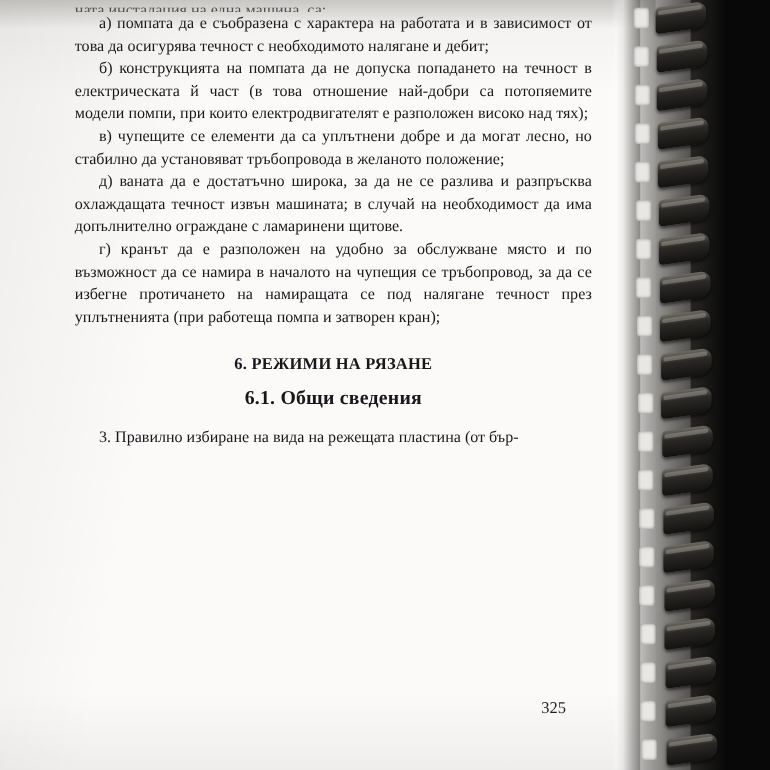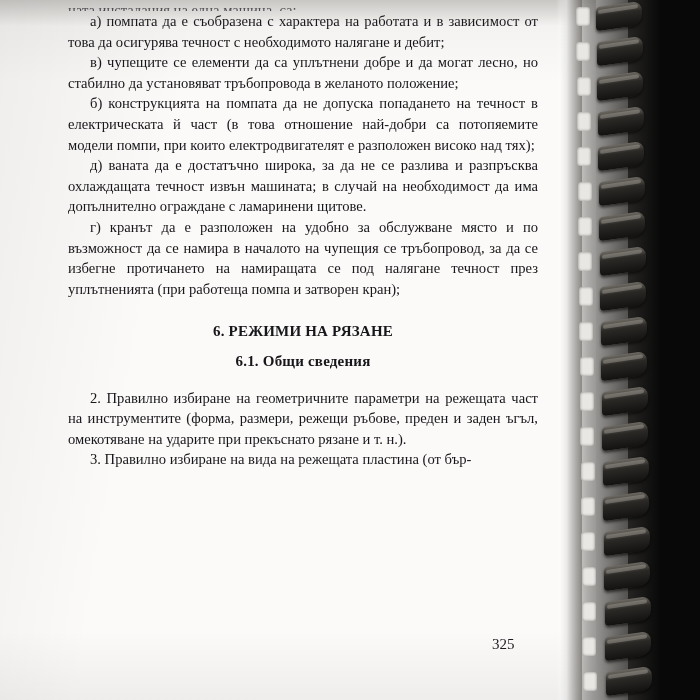--- a/index.html
+++ b/index.html
@@ -66,21 +66,21 @@
   }
   .heading {
     text-align: center;
     font-weight: bold;
     font-size: 15px;
     letter-spacing: .2px;
   }
   .subheading {
     text-align: center;
     font-weight: bold;
-    font-size: 15px;
+    font-size: 18px;
     letter-spacing: .2px;
   }
   .gap-s { height: 9px; }
   .gap-m { height: 16px; }
   .gap-l { height: 22px; }
   .page-num {
     position: absolute;
     left: 492px;
     top: 636px;
     font-size: 15px;
@@ -141,32 +141,31 @@
 </head>
 <body>
 
 <div id="page">
 
   <div class="paper"></div>
 
   <div class="text-col">
     <div class="cut-top">ната инсталация на една машина, са:</div>
     <p class="ind">а) помпата да е съобразена с характера на работата и в зависимост от това да осигурява течност с необходимото налягане и дебит;</p>
+    <p class="ind">б) конструкцията на помпата да не допуска попадането на течност в електрическата й част (в това отношение най-добри са потопяемите модели помпи, при които електродвигателят е разположен високо над тях);</p>
     <p class="ind">в) чупещите се елементи да са уплътнени добре и да могат лесно, но стабилно да установяват тръбопровода в желаното положение;</p>
-    <p class="ind">б) конструкцията на помпата да не допуска попадането на течност в електрическата й част (в това отношение най-добри са потопяемите модели помпи, при които електродвигателят е разположен високо над тях);</p>
     <p class="ind">д) ваната да е достатъчно  широка, за да не се разлива и разпръсква охлаждащата течност извън машината; в случай на необходимост да има допълнително ограждане с ламаринени щитове.</p>
     <p class="ind">г) кранът да е разположен на удобно за обслужване място и по възможност да се намира в началото на чупещия се тръбопровод, за да се избегне протичането на намиращата се под налягане течност през уплътненията (при работеща помпа и затворен кран);</p>
 
     <div class="gap-l"></div>
     <p class="heading">6. РЕЖИМИ НА РЯЗАНЕ</p>
     <div class="gap-s"></div>
     <p class="subheading">6.1. Общи сведения</p>
     <div class="gap-m"></div>
 
-    <p class="ind">2. Правилно избиране на геометричните параметри на режещата част на  инструментите  (форма, размери, режещи ръбове, преден и заден ъгъл, омекотяване на ударите при прекъснато рязане и т. н.).</p>
     <p class="ind">3. Правилно избиране на вида на режещата пластина (от бър-</p>
   </div>
 
   <div class="page-num">325</div>
 
   <div class="paper-shade-top"></div>
   <div class="paper-shade-right"></div>
   <div class="edge-curl"></div>
 
   <div class="binding"></div>

